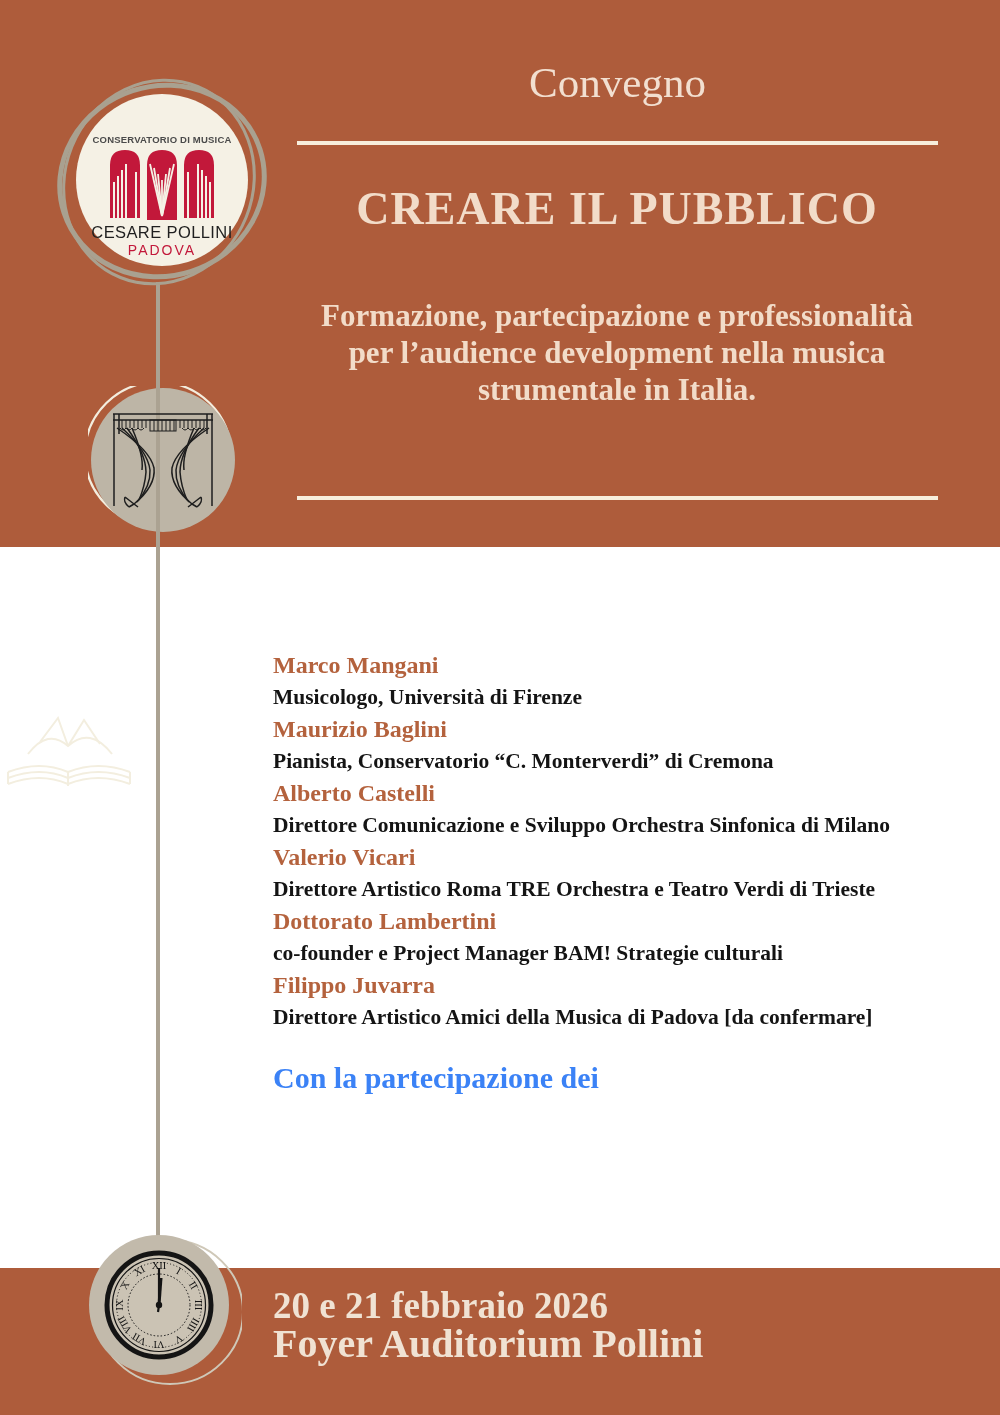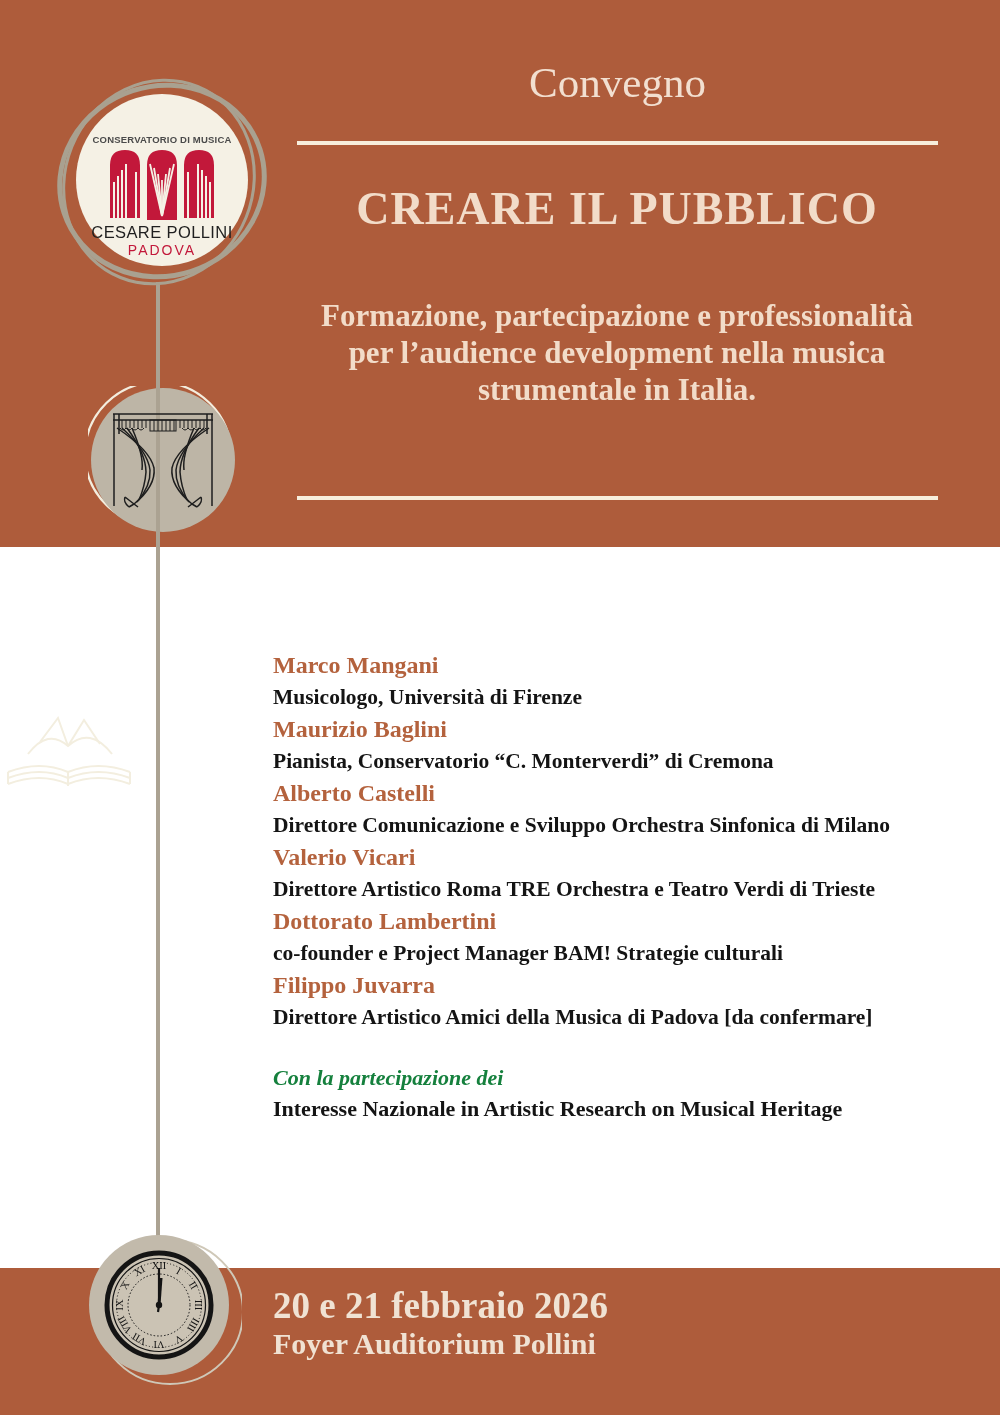--- a/index.html
+++ b/index.html
@@ -46,27 +46,27 @@
   .curtain-circle { position:absolute; left:88px; top:386px; width:150px; height:150px; z-index:1; }
   .curtain-art    { position:absolute; left:110px; top:410px; z-index:3; }
 
   .book-icon { position:absolute; left:0px; top:708px; z-index:1; }
 
   .speakers { position:absolute; left:273px; top:649px; width:700px; z-index:3; }
   .speaker-name { font-size:24px; line-height:32px; font-weight:700; color:#B4623D; }
   .speaker-role { font-size:21.5px; line-height:32px; font-weight:700; color:#141414; }
 
   .participation { position:absolute; left:273px; top:1062px; width:700px; z-index:3; }
-  .part-lead { font-size:22px; line-height:31px; font-weight:700; font-style:italic; color:#15803d; }
+  .part-lead { font-size:30px; line-height:31px; font-weight:700; color:#3b82f6; }
   .part-line { font-size:22px; line-height:31px; font-weight:700; color:#141414; }
 
   .footer-dates { position:absolute; left:273px; top:1288px; width:700px; z-index:3;
                   font-size:37px; line-height:36px; font-weight:700; color:#F0E2D3; }
   .footer-venue { position:absolute; left:273px; top:1326px; width:700px; z-index:3;
-                  font-size:30px; line-height:36px; font-weight:700; color:#F0E2D3; }
+                  font-size:40px; line-height:36px; font-weight:700; color:#F0E2D3; }
 
   .clock-group { position:absolute; left:86px; top:1232px; width:156px; height:156px; z-index:3; }
 </style>
 </head>
 <body>
 
 <div class="poster">
 
   <div class="band band-top"></div>
   <div class="band band-bottom"></div>
@@ -203,21 +203,20 @@
       <div class="speaker-role">co-founder e Project Manager BAM! Strategie culturali</div>
     </div>
     <div>
       <div class="speaker-name">Filippo Juvarra</div>
       <div class="speaker-role">Direttore Artistico Amici della Musica di Padova [da confermare]</div>
     </div>
   </div>
 
   <div class="participation">
     <div class="part-lead">Con la partecipazione dei</div>
-    <div class="part-line">Interesse Nazionale in Artistic Research on Musical Heritage</div>
   </div>
 
   <div class="footer-dates">20 e 21 febbraio 2026</div>
   <div class="footer-venue">Foyer Auditorium Pollini</div>
 
   <svg class="clock-group" width="156" height="156" viewBox="0 0 156 156">
     <ellipse cx="84" cy="80" rx="73" ry="72" fill="none" stroke="#CFC8B8" stroke-width="2"></ellipse>
     <circle cx="73" cy="73" r="70" fill="#C2BAAB"></circle>
     <g transform="translate(13,13)">
       <circle cx="60" cy="60" r="52" fill="#CBC3B4" stroke="#141414" stroke-width="5"></circle>

